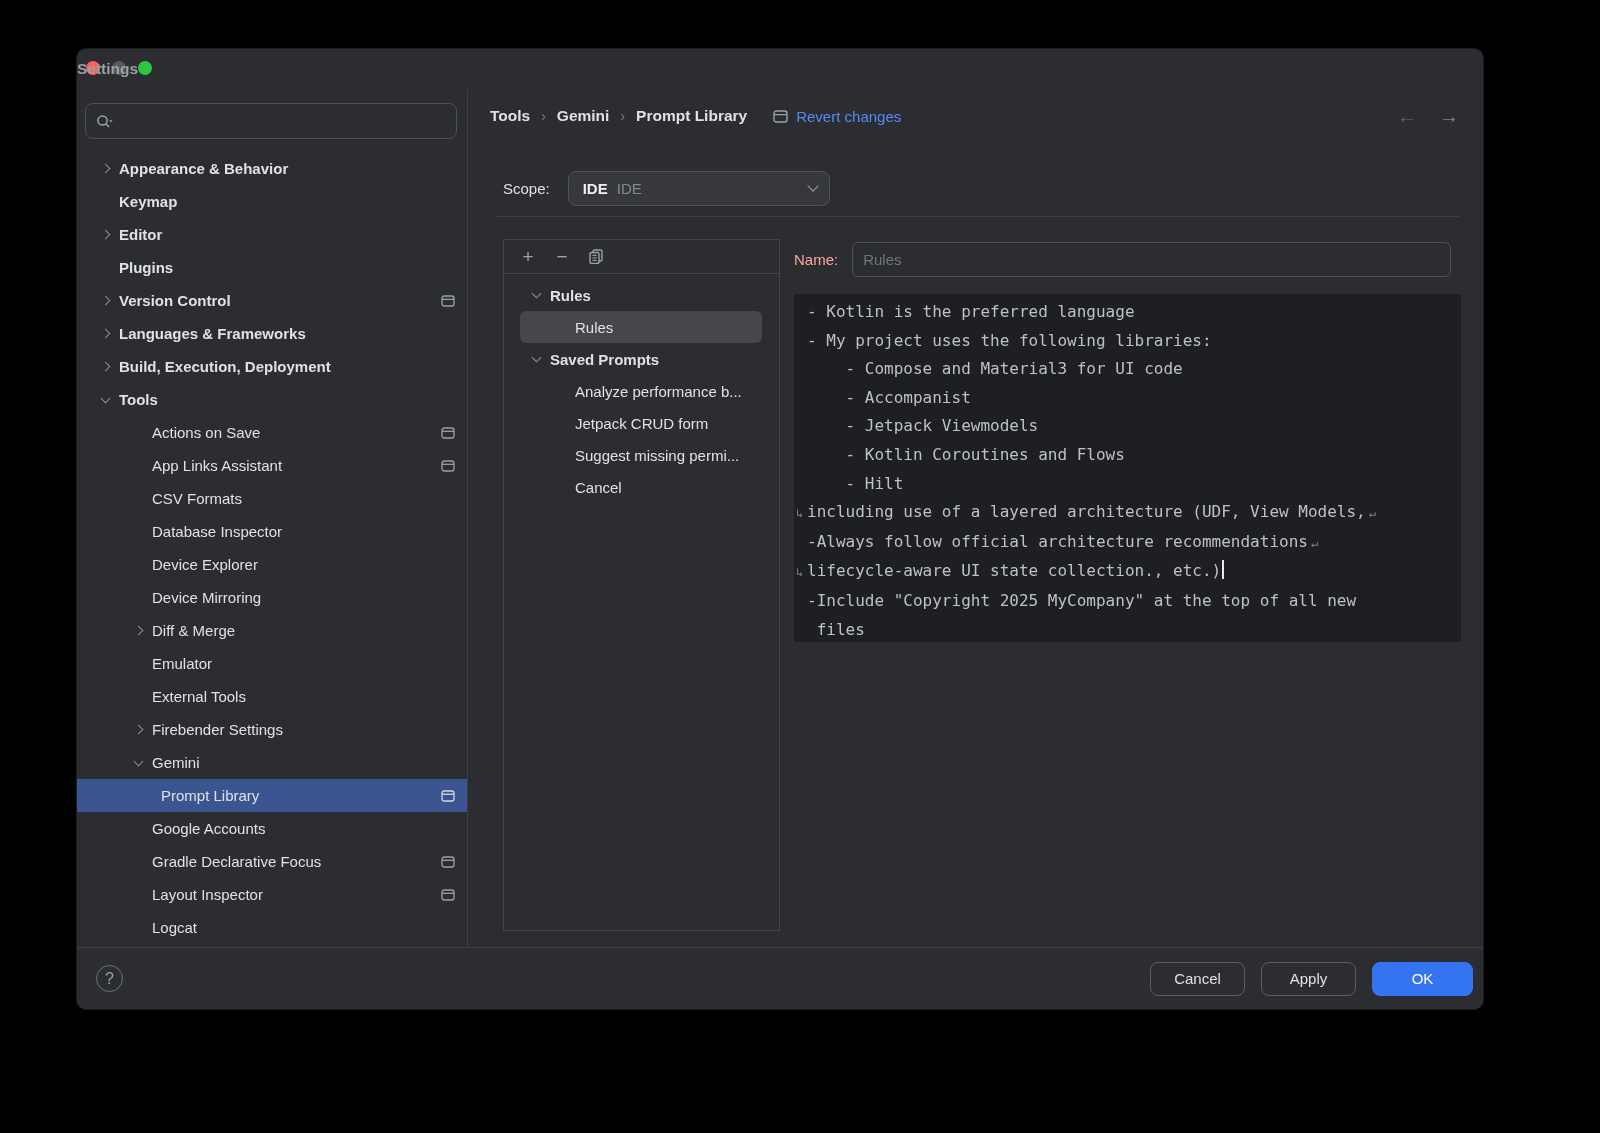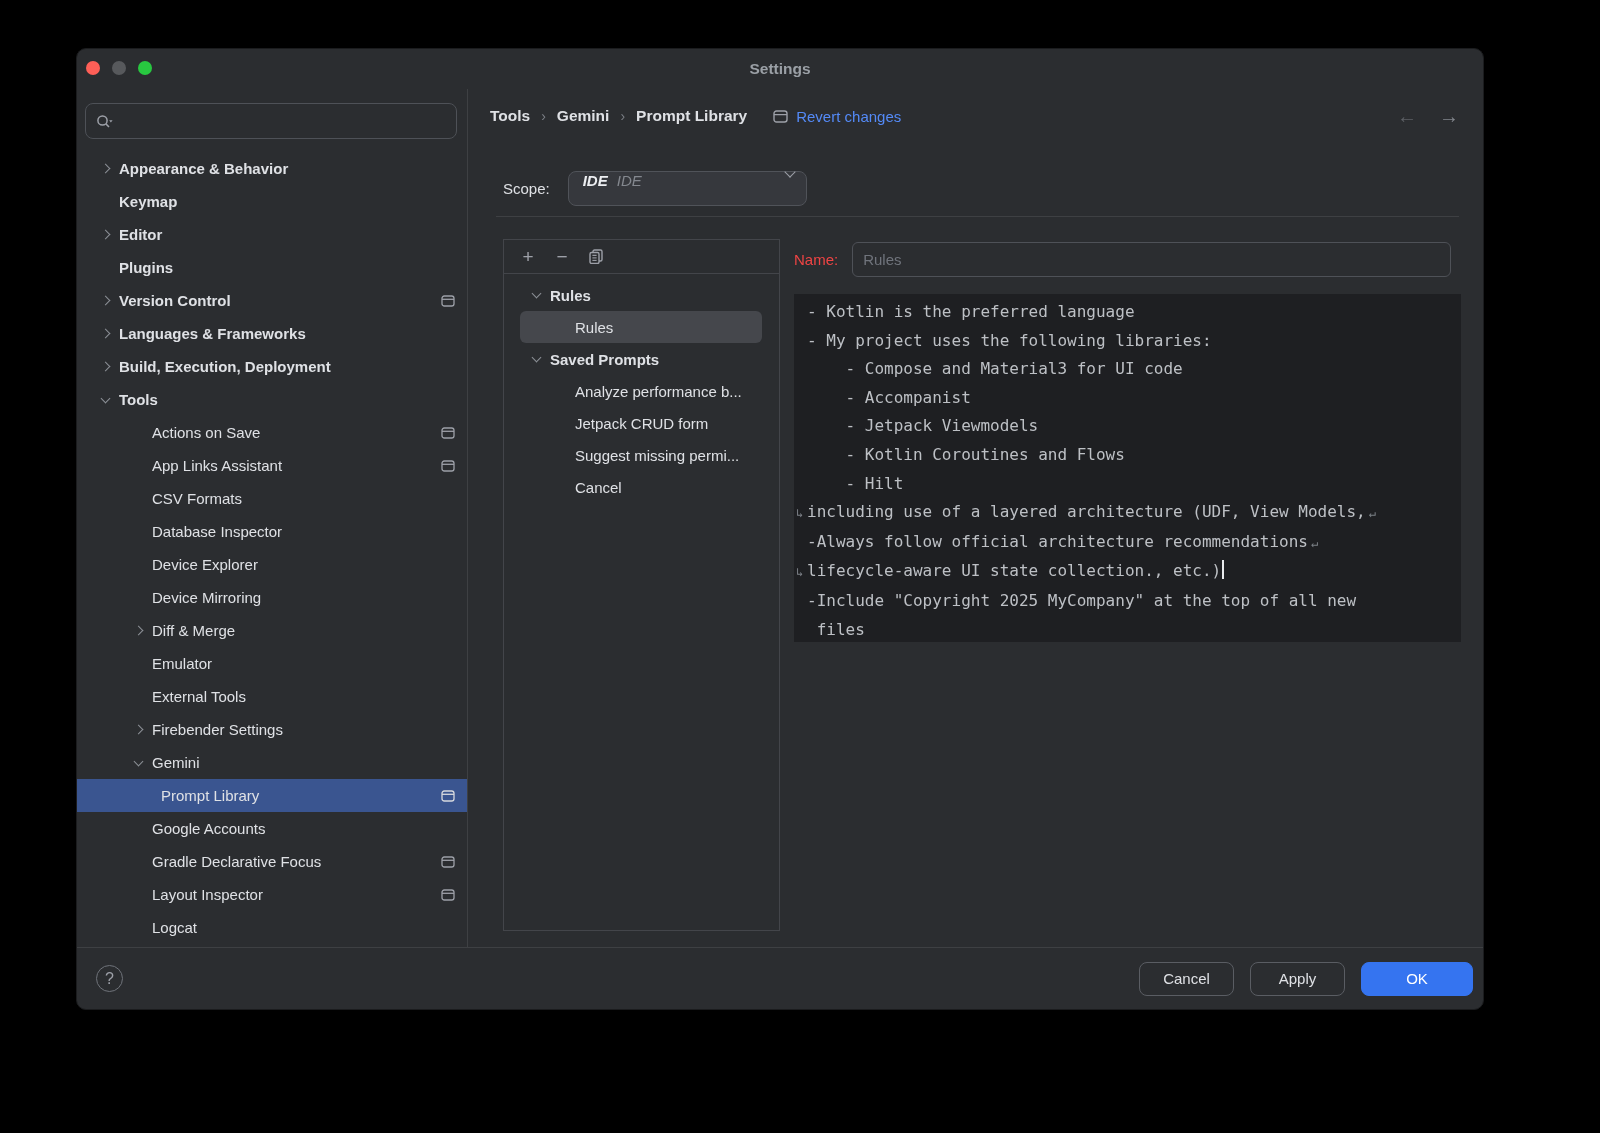--- a/index.html
+++ b/index.html
@@ -4,21 +4,21 @@
 <style>
   html,body{margin:0;padding:0;width:1600px;height:1133px;background:#000;font-family:"Liberation Sans",sans-serif;-webkit-font-smoothing:antialiased;}
   *{box-sizing:border-box;}
   .window{position:absolute;left:76px;top:48px;width:1408px;height:962px;background:#2b2d30;border-radius:10px;border:1px solid #1b1c1e;box-shadow:0 20px 60px rgba(0,0,0,.6);overflow:hidden;}
   
   .titlebar{position:absolute;left:0;top:0;right:0;height:40px;}
   .dot{position:absolute;top:12px;width:14px;height:14px;border-radius:50%;}
   .dot.red{left:9px;background:#fe5f57;}
   .dot.yellow{left:35px;background:#57595c;}
   .dot.green{left:61px;background:#28c840;}
-  .wtitle{position:absolute;left:0;right:0;top:0;height:40px;line-height:40px;text-align:center;font-weight:700;font-size:15.5px;color:#9ba0a6;}
+  .wtitle{position:absolute;left:0;right:0;top:0;height:40px;line-height:40px;font-weight:700;font-size:15.5px;color:#9ba0a6;}
   
   .sidebar{position:absolute;left:0;top:40px;width:391px;bottom:62px;border-right:1px solid #3e4043;overflow:hidden;}
   .search{position:absolute;left:8px;top:14px;width:372px;height:36px;border:1px solid #4e5157;border-radius:8px;background:#2b2d30;display:flex;align-items:center;padding-left:10px;}
   .search input{flex:1;background:transparent;border:none;outline:none;color:#dfe1e5;font-size:14px;margin-left:6px;font-family:"Liberation Sans",sans-serif;}
   .mag{display:flex;align-items:center;color:#9da0a8;}
   .tree{position:absolute;left:0;top:63px;right:0;}
   .srow{height:33px;display:flex;align-items:center;padding-right:12px;cursor:default;}
   .srow.lvl0{padding-left:24px;}
   .srow.lvl1{padding-left:57px;}
   .srow.lvl2{padding-left:66px;}
@@ -37,54 +37,54 @@
   .crumb{font-weight:700;font-size:15.5px;color:#dfe1e5;}
   .crumbsep{color:#7b7f86;margin:0 11px;font-size:14px;font-weight:400;}
   .revert{display:flex;align-items:center;margin-left:26px;cursor:pointer;}
   .revert .rlabel{color:var(--link);font-size:15px;margin-left:8px;}
   .navarrows{margin-left:auto;display:flex;align-items:center;gap:22px;font-size:20px;}
   .backar{color:#5d6065;}
   .fwdar{color:#82868c;}
   
   .scoperow{position:absolute;left:426px;top:118px;height:42px;display:flex;align-items:center;}
   .scopelabel{font-size:15px;color:#dfe1e5;margin-right:18px;}
-  .scopedd{width:239px;height:35px;background:#36383d;border:1px solid #505359;border-radius:8px;display:flex;padding:0 12px 0 14px;cursor:pointer;font-style:italic;}
+  .scopedd{width:262px;height:35px;background:#36383d;border:1px solid #505359;border-radius:8px;display:flex;align-items:center;padding:0 12px 0 14px;cursor:pointer;}
   .scopedd .v1{font-weight:700;font-size:15px;color:#eceef1;}
   .scopedd .v2{font-size:15px;color:#84888f;margin-left:9px;}
   .scopedd .dchev{margin-left:auto;width:8px;height:8px;border-right:1.6px solid #9da0a8;border-bottom:1.6px solid #9da0a8;transform:rotate(45deg);margin-top:-4px;}
   .hr1{position:absolute;left:419px;top:167px;right:24px;height:1px;background:#3e4043;}
   
   .panel{position:absolute;left:426px;top:190px;width:277px;height:692px;border:1px solid #43454a;}
   .ptoolbar{height:34px;border-bottom:1px solid #43454a;display:flex;align-items:center;padding-left:11px;gap:8px;}
   .tbtn{width:26px;height:26px;display:flex;align-items:center;justify-content:center;color:#9da0a8;font-size:19px;cursor:pointer;border-radius:4px;}
   .ptree{padding-top:5px;}
   .trow{height:32px;display:flex;align-items:center;cursor:default;}
   .trow .lbl{font-size:15px;color:#dfe1e5;white-space:nowrap;overflow:hidden;}
   .trow.group{padding-left:28px;}
   .trow.group .lbl{font-weight:700;}
   .trow.item{padding-left:71px;}
   .trow.item.sel{margin:0 17px 0 16px;padding-left:55px;background:#45474c;border-radius:6px;}
   .trow .chevslot{flex:0 0 18px;}
   
   .namerow{position:absolute;left:717px;top:190px;width:667px;height:40px;display:flex;align-items:center;}
-  .namelabel{font-size:15px;color:#ef4444;margin-right:14px;}
+  .namelabel{font-size:15px;color:#fca5a5;margin-right:14px;}
   .nameinput{flex:1;height:35px;background:transparent;border:1px solid #4e5157;border-radius:6px;color:#dfe1e5;font-size:15px;padding:0 10px;outline:none;margin-right:10px;font-family:"Liberation Sans",sans-serif;}
   .nameinput::placeholder{color:#70747c;}
   .editor{position:absolute;left:717px;top:245px;width:667px;height:348px;background:#1e1f22;padding:4px 6px 0 13px;font-family:"DejaVu Sans Mono",monospace;font-size:16px;line-height:28.6px;color:#bdc0c5;overflow:hidden;cursor:text;}
   .eline{white-space:pre;}
   .wrap-lead{display:inline-block;width:11px;margin-left:-11px;color:#7c8087;font-size:12px;vertical-align:baseline;}
   .wrap-trail{color:#7c8087;font-size:12px;margin-left:3px;}
   .caret{display:inline-block;width:1.5px;height:19px;background:#e8eaed;vertical-align:-3px;margin-left:1px;}
   
   .footer{position:absolute;left:0;right:0;bottom:0;height:62px;border-top:1px solid #3e4043;display:flex;align-items:center;padding:0 10px 0 19px;}
   .help{width:27px;height:27px;border:1.4px solid #6f737a;border-radius:50%;color:#9da0a8;font-size:16px;display:flex;align-items:center;justify-content:center;cursor:pointer;}
   .btns{margin-left:auto;display:flex;align-items:center;gap:16px;}
   .btn{height:34px;border-radius:8px;font-size:15px;display:flex;align-items:center;justify-content:center;cursor:pointer;font-family:"Liberation Sans",sans-serif;}
   .btn.ghost{background:transparent;border:1px solid #5a5d63;color:#dfe1e5;width:95px;}
-  .btn.primary{background:var(--accent);border:1px solid var(--accent);color:#fff;width:112px;}
+  .btn.primary{background:var(--accent);border:1px solid var(--accent);color:#fff;width:101px;}
 </style>
 </head>
 <body>
 
 <div class="window">
 
   <div class="titlebar">
     <span class="dot red"></span>
     <span class="dot yellow"></span>
     <span class="dot green"></span>

